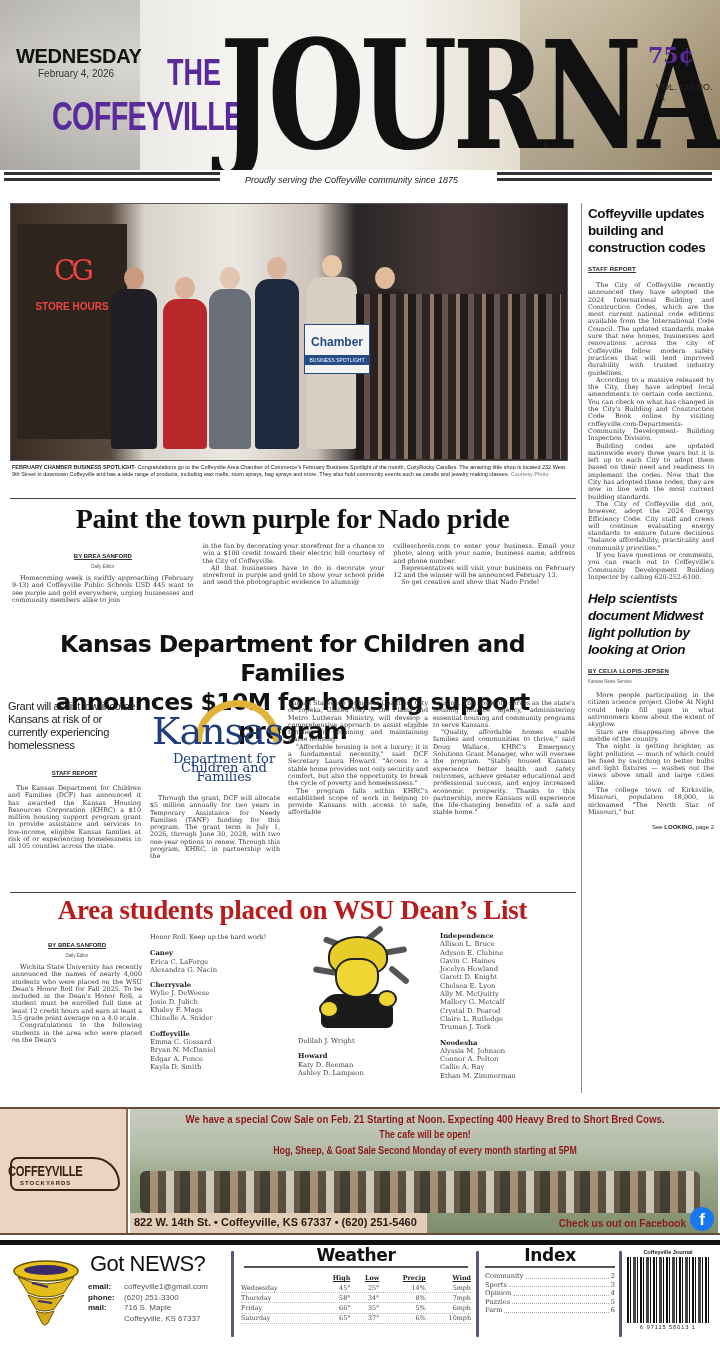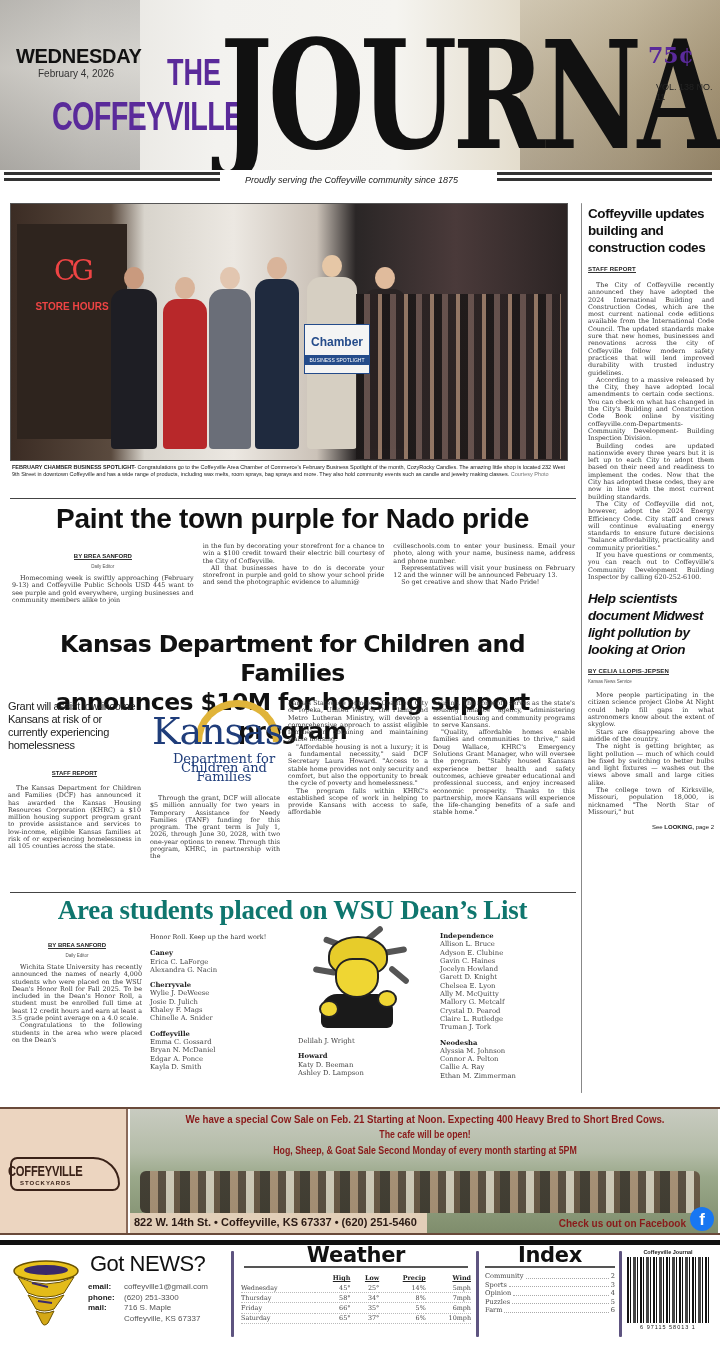--- a/index.html
+++ b/index.html
@@ -50,41 +50,41 @@
   .side-head.italic { font-style: italic; }
   .byline-small { font-family: "Liberation Sans", sans-serif; font-weight: bold; font-size: 6px; border-bottom: 1px solid #333; display: inline-block; margin-top: 9px; letter-spacing: .2px; }
   .byline-sub { font-family: "Liberation Sans", sans-serif; font-size: 4.5px; color: #555; margin-top: 2px; }
   .body-text { font-family: "DejaVu Serif", serif; font-size: 6.4px; line-height: 7.3px; color: #333; text-align: justify; }
   .body-text p { text-indent: 8px; }
   .see-jump { font-family: "Liberation Sans", sans-serif; font-size: 6px; text-align: right; margin-top: 8px; }
   .see-jump b { font-weight: bold; }
 
   
   .rule-thin { position: absolute; height: 1px; background: #444; }
-  .paint-head { position: absolute; left: 10px; top: 503px; width: 565px; text-align: center; font-family: Liberation Sans, sans-serif; font-weight: bold; font-size: 28px; color: #111; letter-spacing: -0.3px; }
+  .paint-head { position: absolute; left: 10px; top: 503px; width: 565px; text-align: center; font-family: Liberation Serif, serif; font-weight: bold; font-size: 28px; color: #111; letter-spacing: -0.3px; }
   .col3 { position: absolute; display: flex; gap: 9px; }
   .col3 > div { flex: 1; }
   .byline-block { text-align: center; margin-bottom: 6px; }
   .byline-block .b1 { font-family: "Liberation Sans", sans-serif; font-weight: bold; font-size: 6px; border-bottom: 1px solid #333; display: inline-block; }
   .byline-block .b2 { font-family: "Liberation Sans", sans-serif; font-size: 4.5px; color: #555; margin-top: 2px; }
 
   
   .dcf-head { position: absolute; left: 10px; top: 630px; width: 565px; text-align: center; font-family: "DejaVu Sans", sans-serif; font-weight: bold; font-size: 23.5px; line-height: 29px; color: #111; letter-spacing: -0.6px; }
   .dcf-deck { position: absolute; left: 8px; top: 700px; width: 133px; font-family: "Liberation Sans", sans-serif; font-size: 11px; line-height: 13px; color: #222; letter-spacing: -0.3px; }
   .dcf-col1 { position: absolute; left: 8px; top: 760px; width: 133px; }
   .dcf-logo { position: absolute; left: 150px; top: 698px; width: 135px; height: 80px; }
   .dcf-logo .arc { position: absolute; left: 45px; top: 2px; width: 85px; height: 42px; border: 7px solid #e0b43a; border-bottom: none; border-radius: 42px 42px 0 0; }
   .dcf-logo .k { position: absolute; left: 2px; top: 14px; font-family: "DejaVu Serif", serif; font-size: 38px; color: #1f3d7a; letter-spacing: -1px; line-height: 1; }
   .dcf-logo .dept { position: absolute; left: 10px; top: 56px; width: 128px; text-align: center; font-family: "DejaVu Serif", serif; font-size: 13px; line-height: 9px; color: #1f3d7a; }
   .dcf-col2 { position: absolute; left: 150px; top: 795px; width: 130px; }
   .dcf-col3 { position: absolute; left: 288px; top: 700px; width: 140px; }
   .dcf-col4 { position: absolute; left: 433px; top: 700px; width: 142px; }
 
   
-  .wsu-head { position: absolute; left: 10px; top: 895px; width: 565px; text-align: center; font-family: "Liberation Serif", serif; font-weight: bold; font-size: 27px; color: #0f766e; letter-spacing: -0.3px; }
+  .wsu-head { position: absolute; left: 10px; top: 895px; width: 565px; text-align: center; font-family: "Liberation Serif", serif; font-weight: bold; font-size: 27px; color: #b91c1c; letter-spacing: -0.3px; }
   .wsu-col1 { position: absolute; left: 12px; top: 932px; width: 130px; }
   .wsu-col2 { position: absolute; left: 150px; top: 934px; width: 140px; }
   .wsu-col3 { position: absolute; left: 298px; top: 934px; width: 140px; }
   .wsu-col4 { position: absolute; left: 440px; top: 932px; width: 140px; }
   .town { font-family: "DejaVu Serif", serif; font-weight: bold; font-size: 6.8px; line-height: 8.3px; color: #222; }
   .name { font-family: "DejaVu Serif", serif; font-size: 6.8px; line-height: 8.3px; color: #444; }
   .town-group { margin-bottom: 7px; }
   .shocker { position: relative; width: 110px; height: 105px; margin-left: 5px; margin-top: -6px; }
   .shocker .hair { position: absolute; left: 25px; top: 8px; width: 60px; height: 40px; background: #e7cc2a; border-radius: 50% 50% 40% 40%; border: 2px solid #222; }
   .shocker .face { position: absolute; left: 32px; top: 30px; width: 44px; height: 40px; background: #efd633; border: 2px solid #222; border-radius: 40% 40% 50% 50%; }
@@ -116,21 +116,21 @@
   .news { position: absolute; left: 0; top: 1245px; width: 232px; height: 104px; }
   .tornado { position: absolute; left: 8px; top: 12px; width: 75px; height: 75px; }
   .got-news { position: absolute; left: 90px; top: 6px; font-family: "Liberation Sans", sans-serif; font-size: 22px; color: #111; letter-spacing: -0.5px; }
   .contact { position: absolute; left: 88px; top: 37px; font-family: "Liberation Sans", sans-serif; font-size: 8px; line-height: 10.5px; }
   .contact .row { display: flex; }
   .contact .k { width: 36px; font-weight: bold; color: #222; }
   .contact .v { color: #555; }
   .vbar { position: absolute; width: 3px; background: #5e5480; border-radius: 1px; }
 
   .weather { position: absolute; left: 241px; top: 1245px; width: 230px; }
-  .weather h3, .index h3 { font-family: "DejaVu Sans", sans-serif; font-weight: bold; font-size: 21px; text-align: center; color: #111; line-height: 21px; letter-spacing: -0.3px; }
+  .weather h3, .index h3 { font-family: "DejaVu Sans", sans-serif; font-weight: bold; font-size: 17px; text-align: center; color: #111; line-height: 21px; letter-spacing: -0.3px; }
   .weather .hr, .index .hr { height: 2px; background: #555; margin: 0 3px 4px 3px; }
   .wtable { width: 100%; font-family: "DejaVu Serif", serif; font-size: 6.4px; color: #444; border-collapse: collapse; }
   .wtable th { font-weight: bold; text-decoration: underline; text-align: right; padding: 2px 0 1px; color: #222; }
   .wtable td { padding: 0.6px 0; text-align: right; border-bottom: 1px dotted #bbb; }
   .wtable td.day { text-align: left; }
 
   .index { position: absolute; left: 482px; top: 1245px; width: 136px; }
   .index .row { display: flex; font-family: "DejaVu Serif", serif; font-size: 6.6px; color: #444; line-height: 8.6px; margin: 0 3px; }
   .index .row .lbl { }
   .index .row .dots { flex: 1; border-bottom: 1px dotted #aaa; margin: 0 2px 2px; }

